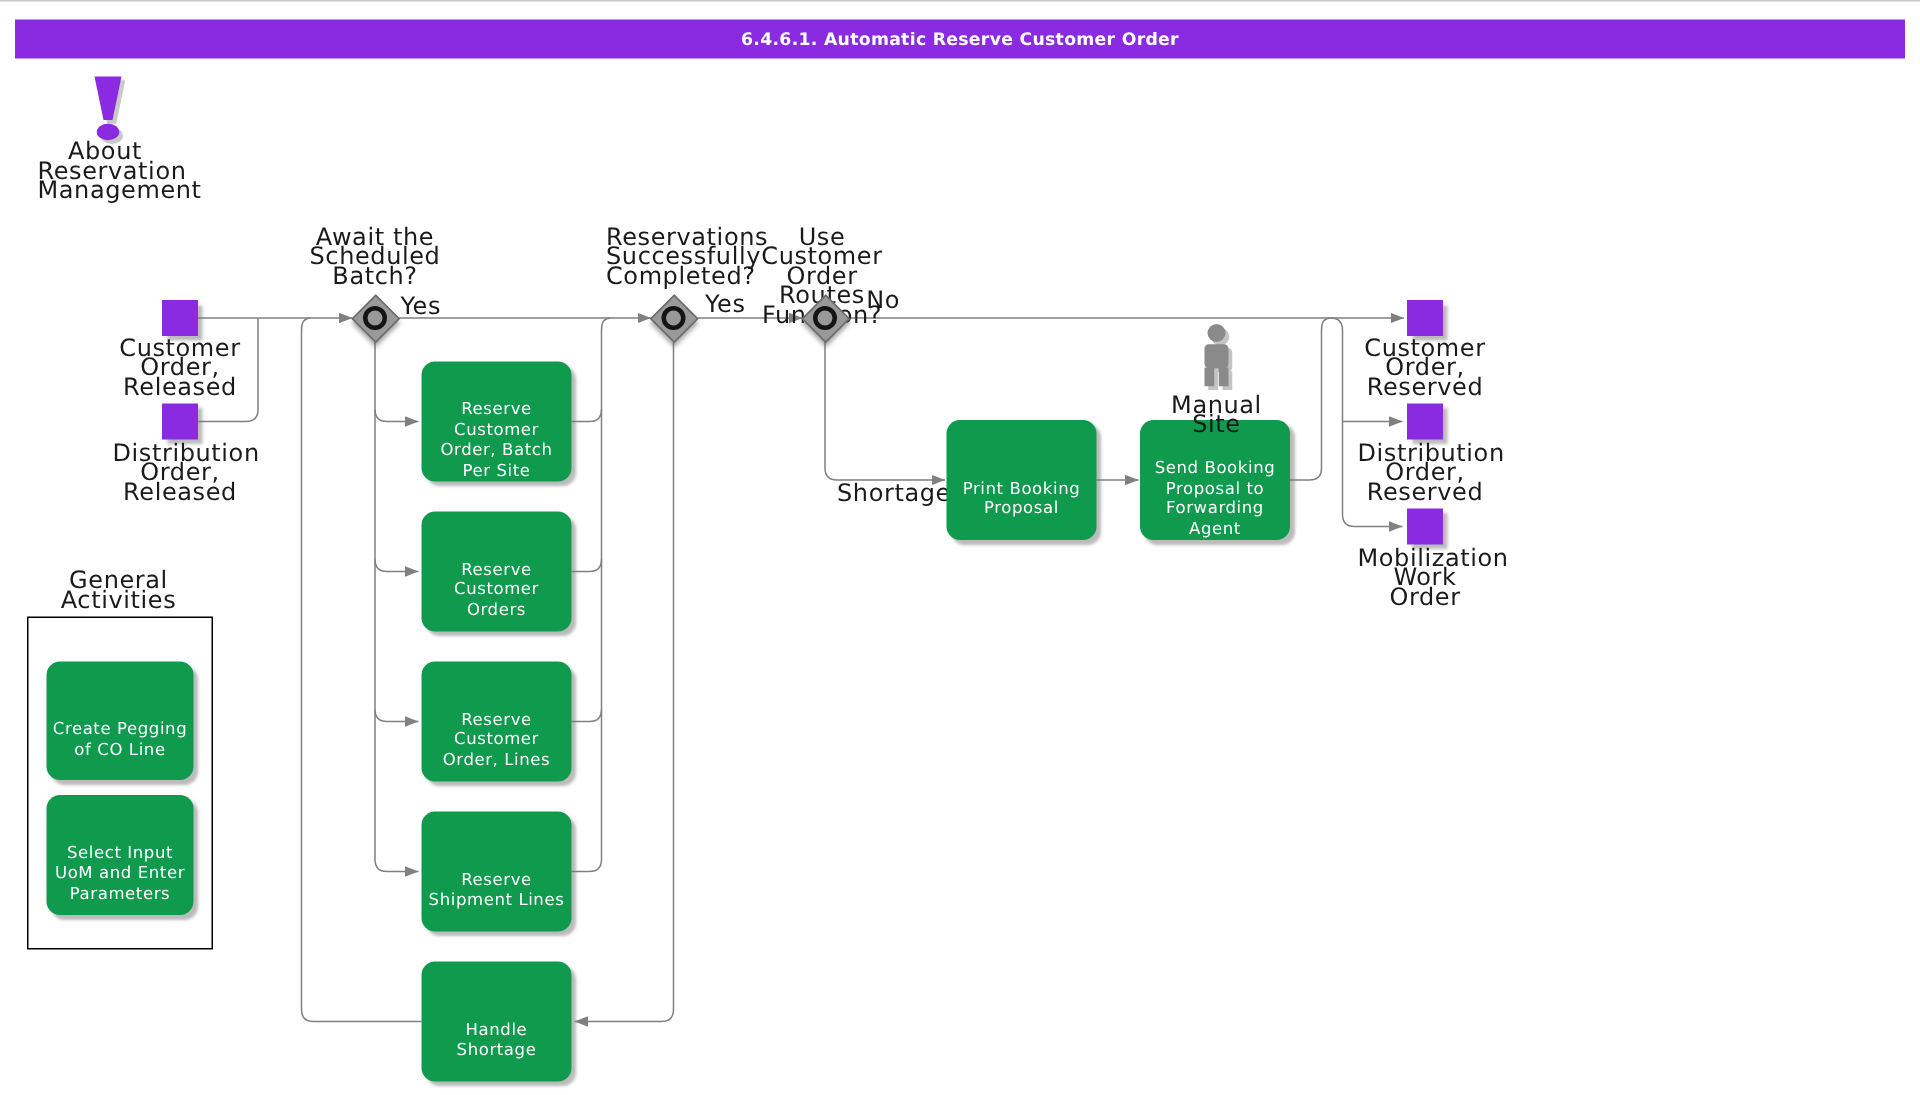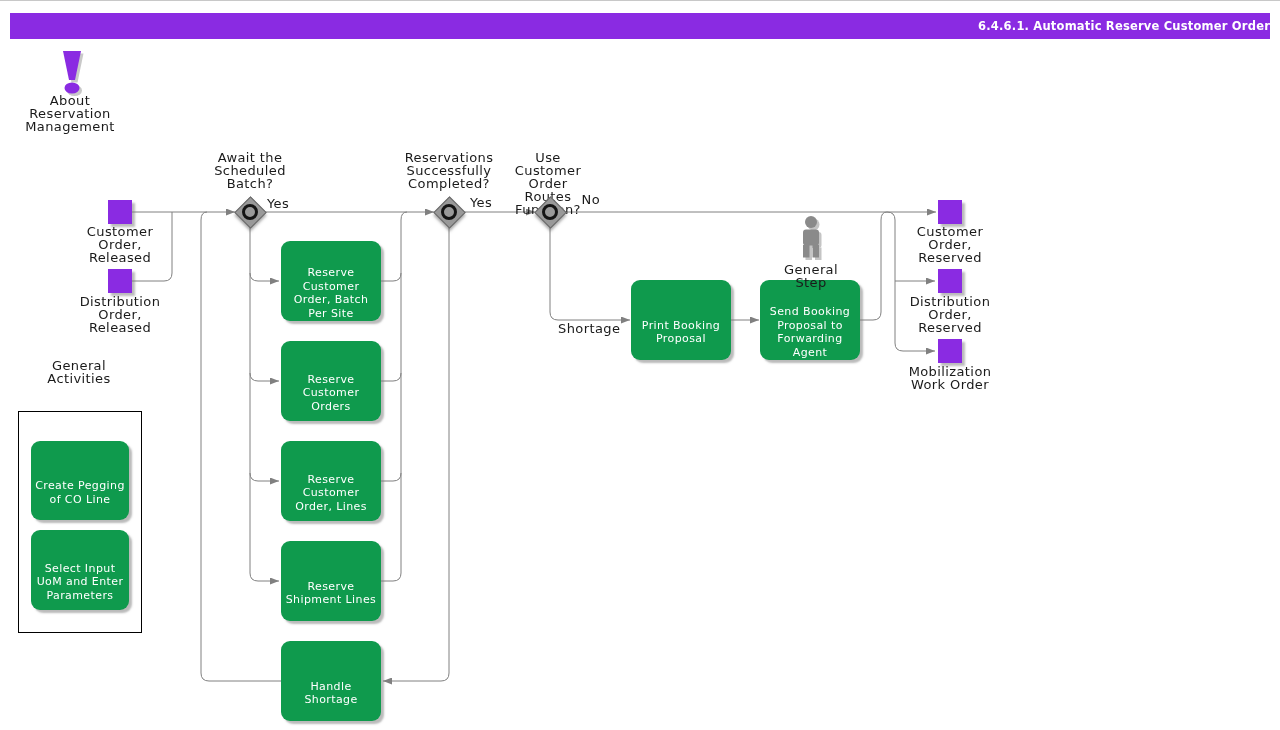--- a/index.html
+++ b/index.html
@@ -4,24 +4,24 @@
 <style>
   html,body{margin:0;padding:0;background:#fff;}
   .canvas{
     position:relative;width:1280px;height:730px;background:#ffffff;
     font-family:"DejaVu Sans",sans-serif;overflow:hidden;
     border-top:1px solid #c8c8c8;box-sizing:border-box;
   }
   .titlebar{
     position:absolute;left:10px;top:12px;width:1260px;height:26px;
     background:var(--purple,#8A2BE2);color:#fff;font-size:11.5px;font-weight:bold;
-    text-align:right;line-height:26px;letter-spacing:0.2px;
+    text-align:center;line-height:26px;letter-spacing:0.2px;
   }
   .lbl{
-    position:absolute;font-size:13px;line-height:13px;color:#1a1a1a;
+    position:absolute;font-size:16px;line-height:13px;color:#1a1a1a;
     text-align:center;white-space:pre-line;letter-spacing:0.4px;
   }
   .task{
     position:absolute;background:var(--green,#0F9A4D);color:#ffffff;
     border-radius:9px;display:flex;align-items:center;justify-content:center;
     text-align:center;font-size:11px;line-height:13.5px;letter-spacing:0.4px;
     box-shadow:3px 3px 2px rgba(120,120,120,0.5);padding:2px;box-sizing:border-box;
   }
   .task span{white-space:pre-line;margin-top:24px;}
   .sq{
@@ -182,35 +182,35 @@
       <rect x="6" y="30" width="6.5" height="12.5"></rect>
       <rect x="15.5" y="30" width="6.5" height="12.5"></rect>
     </g>
     <g fill="#8a8a8a">
       <circle cx="14" cy="7" r="6"></circle>
       <rect x="6" y="14.5" width="16" height="16" rx="3"></rect>
       <rect x="6" y="30" width="6.5" height="12.5"></rect>
       <rect x="15.5" y="30" width="6.5" height="12.5"></rect>
     </g>
   </svg>
-  <div class="lbl" style="left:770px;top:262px;width:82px">General Step</div>
+  <div class="lbl" style="left:770px;top:262px;width:82px">Manual Site</div>
 
   <div class="sq" style="left:938px;top:199px"></div>
   <div class="lbl" style="left:905px;top:224px;width:90px">Customer
 Order,
 Reserved</div>
   <div class="sq" style="left:938px;top:268px"></div>
   <div class="lbl" style="left:905px;top:294px;width:90px">Distribution
 Order,
 Reserved</div>
   <div class="sq" style="left:938px;top:338px"></div>
   <div class="lbl" style="left:905px;top:364px;width:90px">Mobilization
 Work Order</div>
 
-  <div class="lbl" style="left:34px;top:358px;width:90px">General
+  <div class="lbl" style="left:34px;top:379px;width:90px">General
 Activities</div>
   <div class="gbox" style="left:18px;top:410px;width:122px;height:220px"></div>
   <div class="task" style="left:31px;top:440px;width:98px;height:79px">
       <span>Create Pegging
 of CO Line</span>
     </div>
   <div class="task" style="left:31px;top:529px;width:98px;height:80px">
       <span>Select Input
 UoM and Enter
 Parameters</span>

